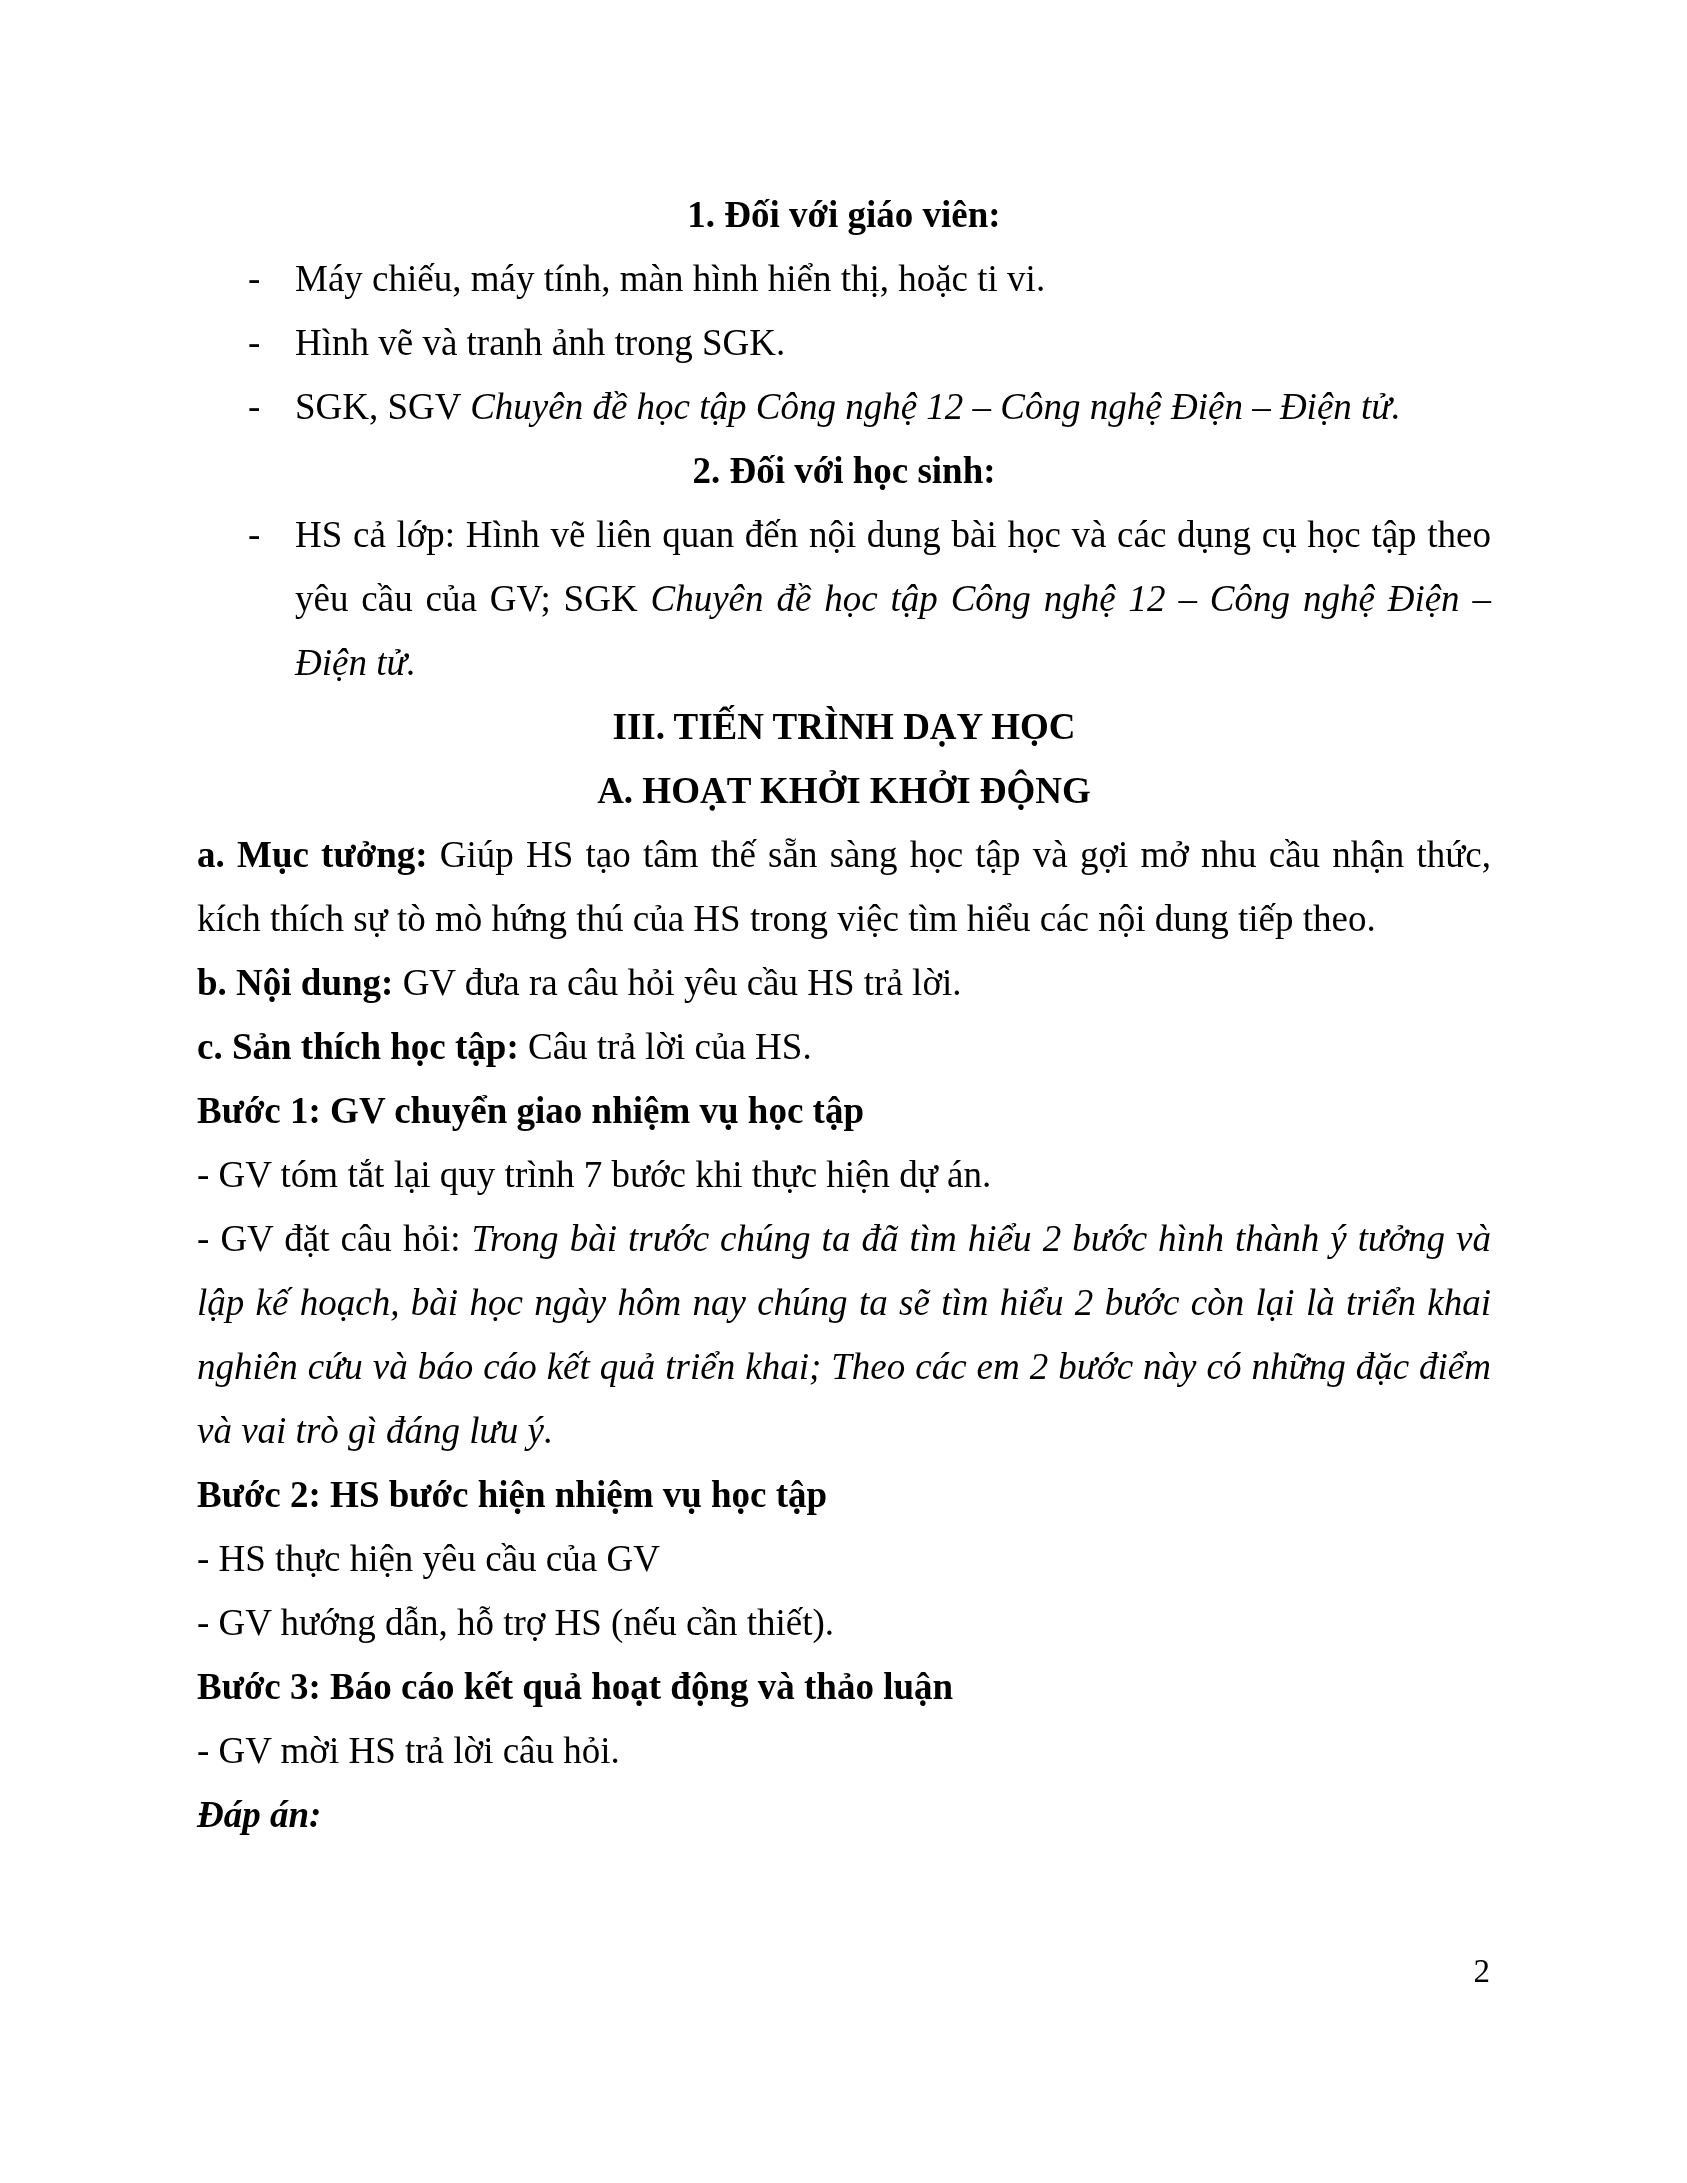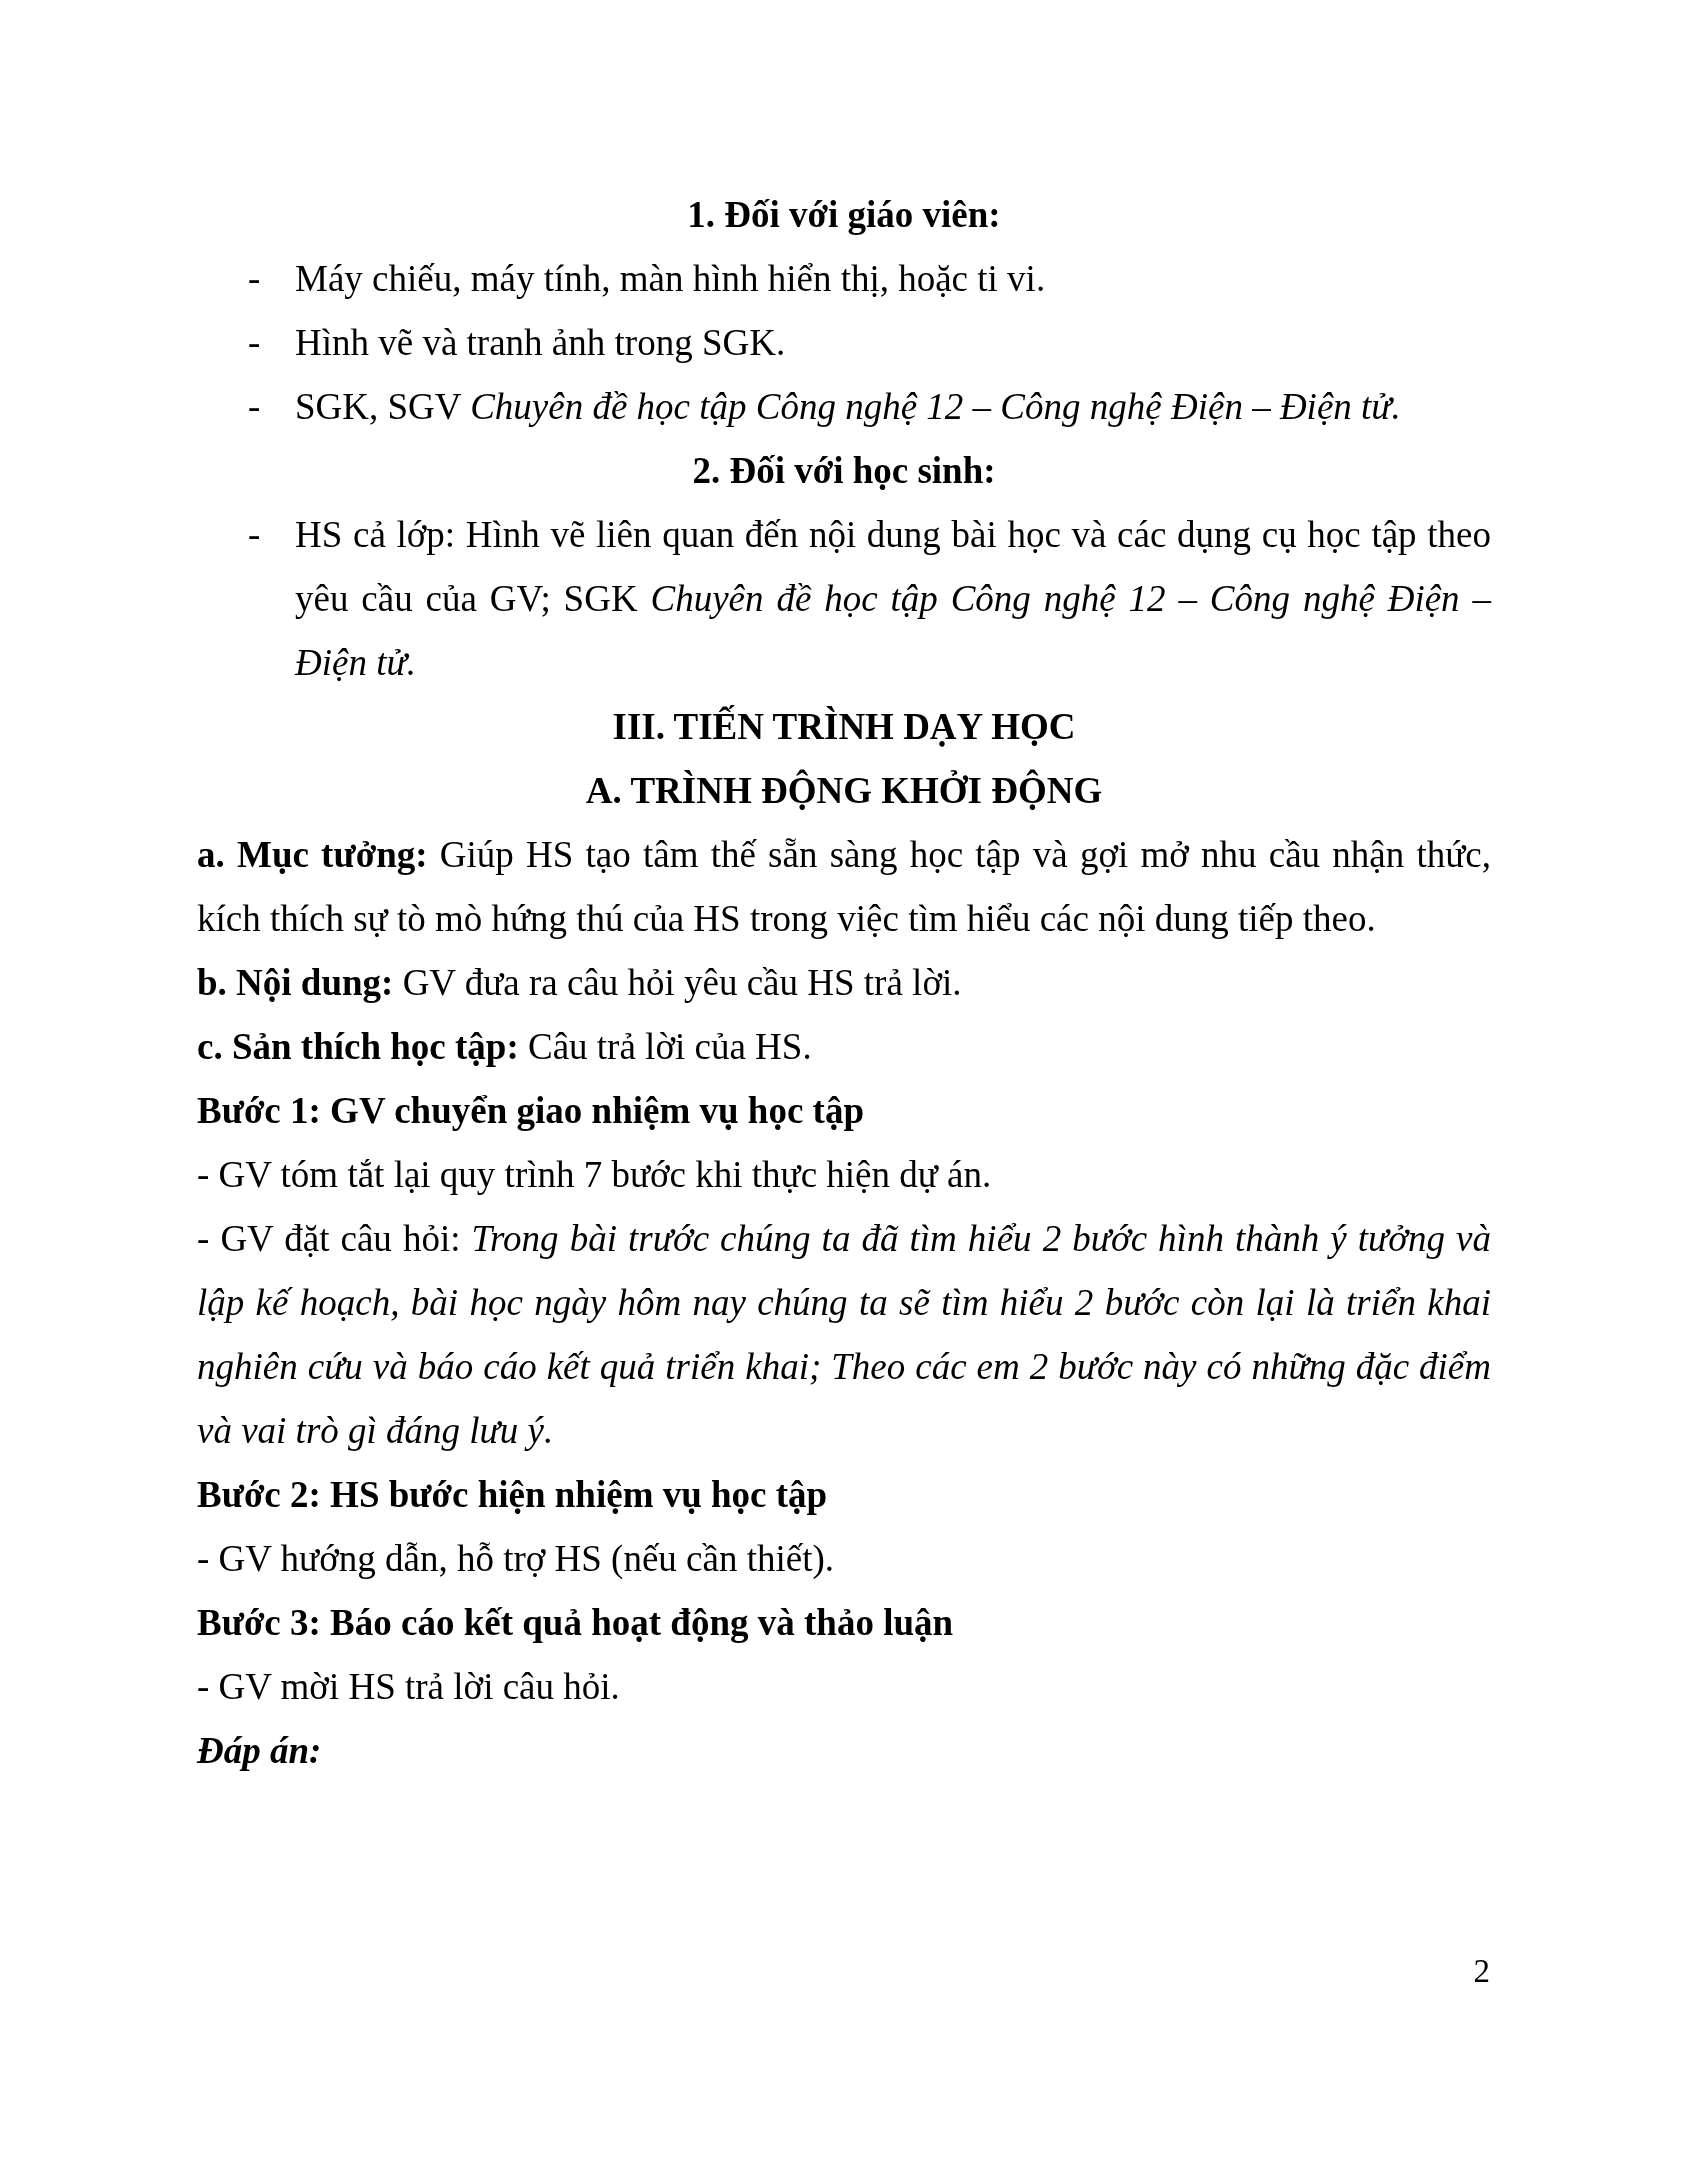--- a/index.html
+++ b/index.html
@@ -60,28 +60,29 @@
 
 <div class="page">
   <div class="content">
       <p class="para heading"><span class="b ">1. Đối với giáo viên:</span></p>
       <p class="para list"><span class="marker">-</span><span class="">Máy chiếu, máy tính, màn hình hiển thị, hoặc ti vi.</span></p>
       <p class="para list"><span class="marker">-</span><span class="">Hình vẽ và tranh ảnh trong SGK.</span></p>
       <p class="para list"><span class="marker">-</span><span class="">SGK, SGV </span><span class="i">Chuyên đề học tập Công nghệ 12 – Công nghệ Điện – Điện tử.</span></p>
       <p class="para heading"><span class="b ">2. Đối với học sinh:</span></p>
       <p class="para list"><span class="marker">-</span><span class="">HS cả lớp: Hình vẽ liên quan đến nội dung bài học và các dụng cụ học tập theo yêu cầu của GV; SGK </span><span class="i">Chuyên đề học tập Công nghệ 12 – Công nghệ Điện – Điện tử.</span></p>
       <p class="para heading"><span class="b ">III. TIẾN TRÌNH DẠY HỌC</span></p>
-      <p class="para heading"><span class="b ">A. TRÌNH ĐỘNG KHỞI ĐỘNG</span></p>
+      <p class="para heading"><span class="b ">A. HOẠT KHỞI KHỞI ĐỘNG</span></p>
       <p class="para body"><span class="b ">a. Mục tưởng: </span><span class="">Giúp HS tạo tâm thế sẵn sàng học tập và gợi mở nhu cầu nhận thức, kích thích sự tò mò hứng thú của HS trong việc tìm hiểu các nội dung tiếp theo.</span></p>
       <p class="para body"><span class="b ">b. Nội dung: </span><span class="">GV đưa ra câu hỏi yêu cầu HS trả lời.</span></p>
       <p class="para body"><span class="b ">c. Sản thích học tập: </span><span class="">Câu trả lời của HS.</span></p>
       <p class="para body"><span class="b ">Bước 1: GV chuyển giao nhiệm vụ học tập</span></p>
       <p class="para body"><span class="">- GV tóm tắt lại quy trình 7 bước khi thực hiện dự án.</span></p>
       <p class="para body"><span class="">- GV đặt câu hỏi: </span><span class="i">Trong bài trước chúng ta đã tìm hiểu 2 bước hình thành ý tưởng và lập kế hoạch, bài học ngày hôm nay chúng ta sẽ tìm hiểu 2 bước  còn lại là triển khai nghiên cứu và báo cáo kết quả triển khai; Theo các em 2 bước này có những đặc điểm và vai trò gì đáng lưu ý.</span></p>
       <p class="para body"><span class="b ">Bước 2: HS bước hiện nhiệm vụ học tập</span></p>
+      <p class="para body"><span class="">- HS thực hiện yêu cầu của GV</span></p>
       <p class="para body"><span class="">- GV hướng dẫn, hỗ trợ HS (nếu cần thiết).</span></p>
       <p class="para body"><span class="b ">Bước 3: Báo cáo kết quả hoạt động và thảo luận</span></p>
       <p class="para body"><span class="">- GV mời HS trả lời câu hỏi.</span></p>
       <p class="para body"><span class="b i">Đáp án:</span></p>
     </div>
   <div class="page-number">2</div>
 </div>
 
 
 </body></html>

